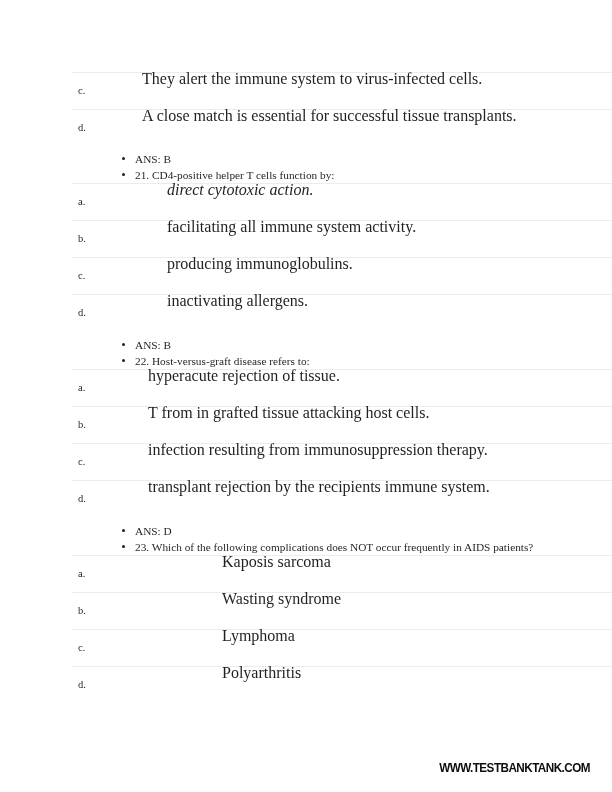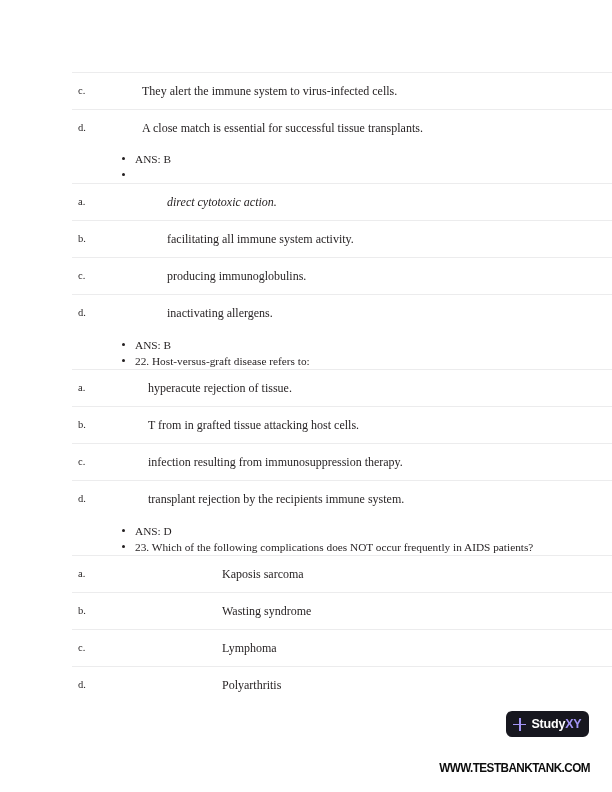--- a/index.html
+++ b/index.html
@@ -40,22 +40,22 @@
   .opt-letter {
     position: absolute;
     left: 78px;
     top: 13px;
     font-size: 10.5px;
     line-height: 12px;
     color: #231f20;
   }
   .opt-text {
     position: absolute;
-    top: 12px;
-    font-size: 12px;
+    top: 0;
+    font-size: 16px;
     line-height: 14px;
     color: #231f20;
     white-space: nowrap;
   }
 
   
   .bullet-group {
     position: absolute;
     left: 0;
     right: 0;
@@ -158,20 +158,21 @@
         <span class="opt-letter">d.</span>
         <span class="opt-text" style="left: 142px;">A close match is essential for successful tissue transplants.</span>
       </div>
       <div class="bullet-group" style="top: 151px;">
         <div class="bullet-line">
           <span class="bullet-dot"></span>
           <span class="bullet-text">ANS: B</span>
         </div>
         <div class="bullet-line">
           <span class="bullet-dot"></span>
+          <span class="bullet-text">21. CD4-positive helper T cells function by:</span>
         </div>
       </div>
       <div class="opt-row" style="top: 183px;">
         <div class="rule"></div>
         <span class="opt-letter">a.</span>
         <span class="opt-text" style="left: 167px; font-style: italic;">direct cytotoxic action.</span>
       </div>
       <div class="opt-row" style="top: 220px;">
         <div class="rule"></div>
         <span class="opt-letter">b.</span>
@@ -242,20 +243,16 @@
         <span class="opt-letter">c.</span>
         <span class="opt-text" style="left: 222px;">Lymphoma</span>
       </div>
       <div class="opt-row" style="top: 666px;">
         <div class="rule"></div>
         <span class="opt-letter">d.</span>
         <span class="opt-text" style="left: 222px;">Polyarthritis</span>
       </div>
     </div>
 
-  <div class="brand-badge">
-    <span class="brand-plus"></span>
-    <span class="brand-word"><span>Study</span><span class="xy">XY</span></span>
-  </div>
 
   <div class="footer-url">WWW.TESTBANKTANK.COM</div>
 
 </div>
 
 </body></html>

